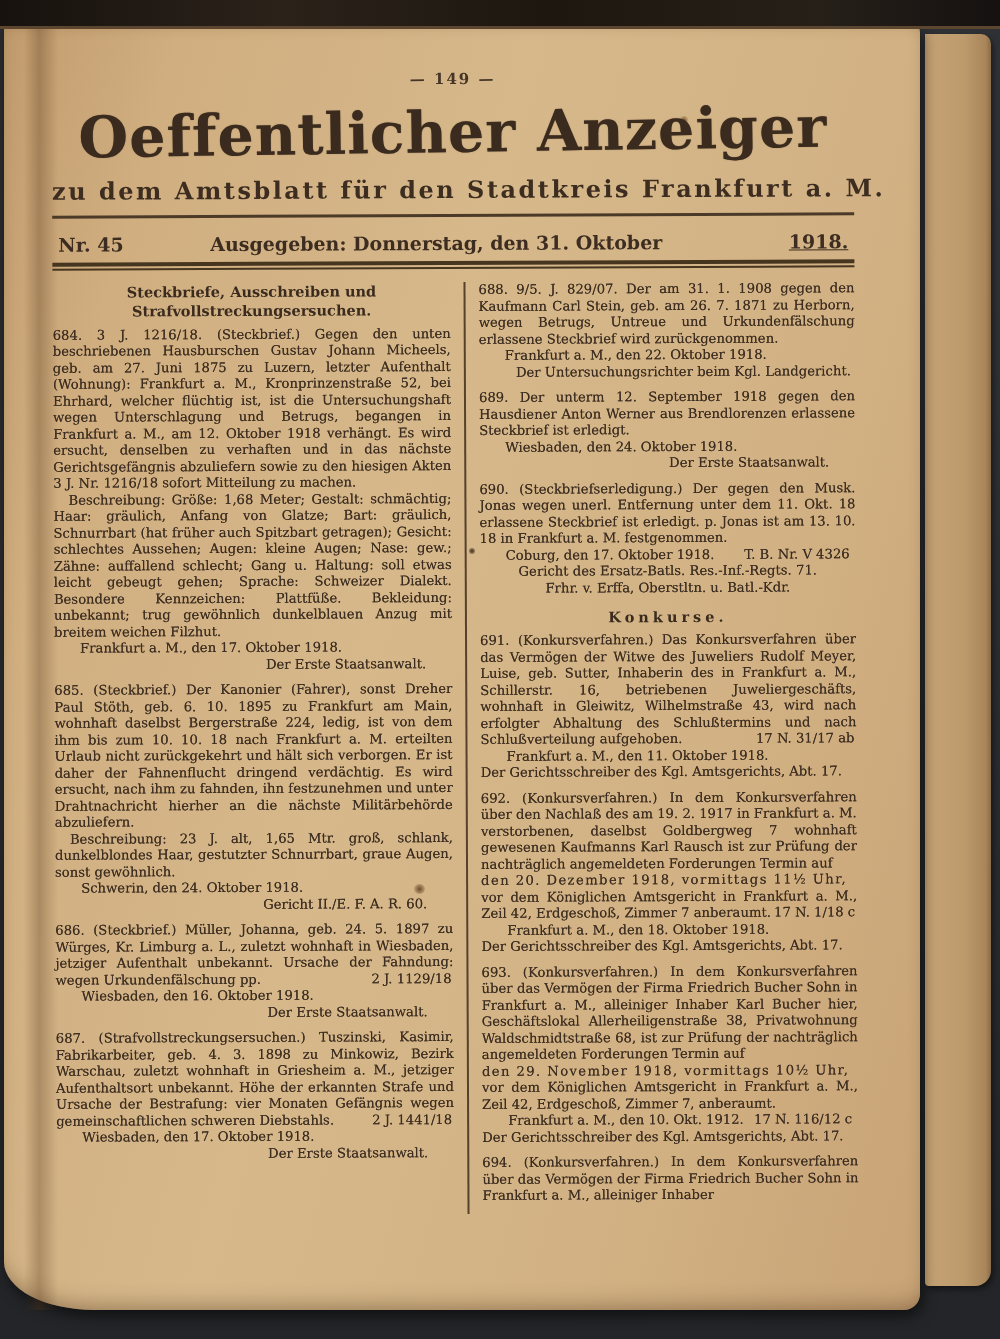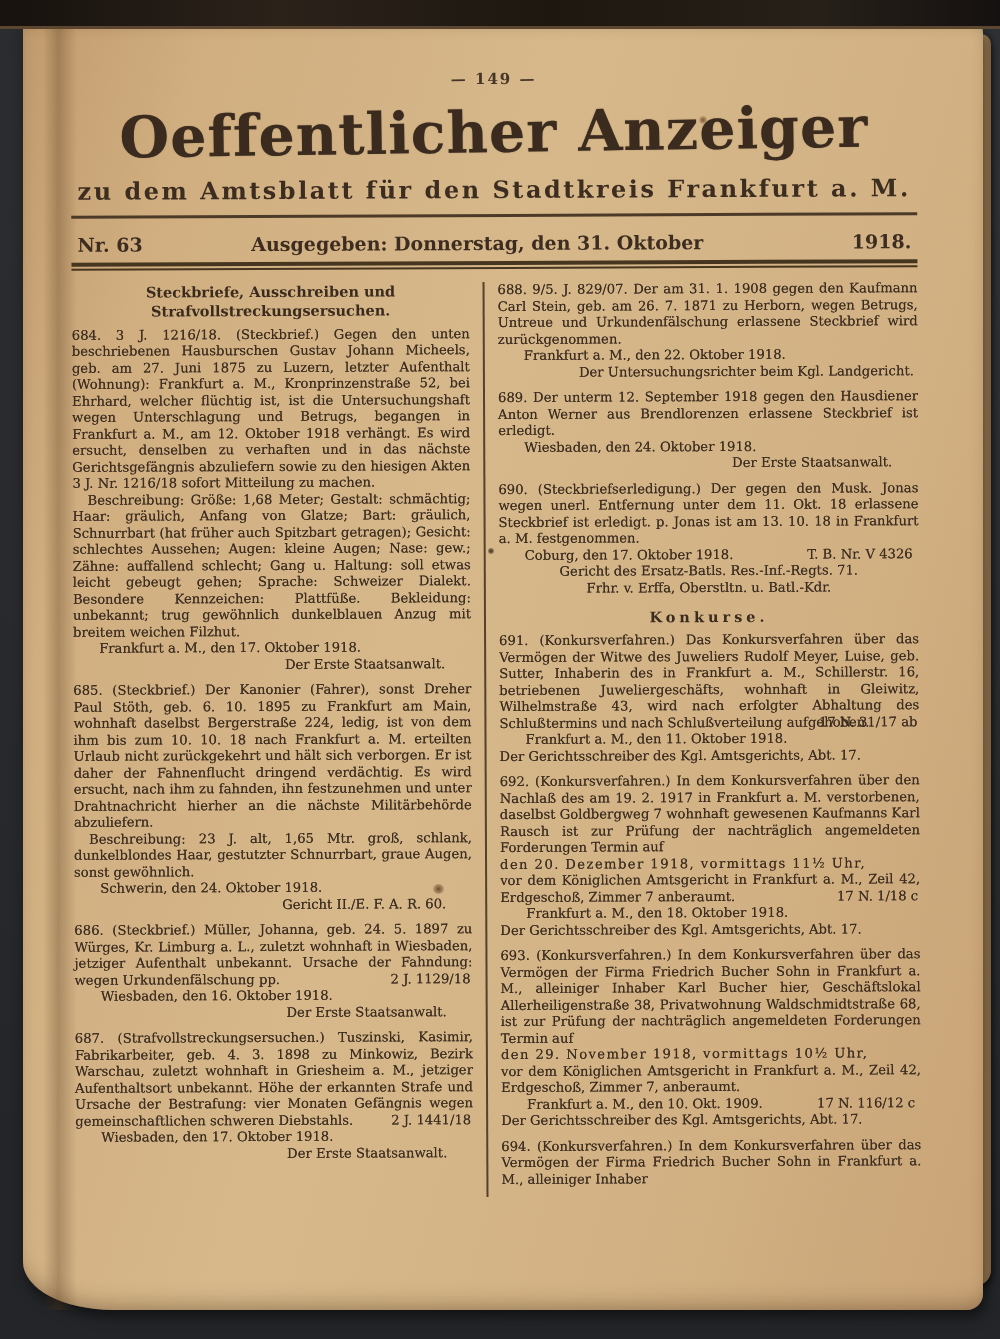--- a/index.html
+++ b/index.html
@@ -17,26 +17,27 @@
   }
   
   .under-sheet{
     position:absolute;left:925px;top:34px;width:66px;height:1252px;
     background:linear-gradient(90deg,#c6a375 0%,#bd9a6c 60%,#a8855a 92%,#8a6c48 100%);
     border-radius:0 10px 16px 4px;z-index:1;
     box-shadow:2px 3px 6px rgba(0,0,0,.5);
   }
   
   .page{
-    position:absolute;left:23px;top:24px;width:960px;height:1286px;z-index:2;
+    position:absolute;left:4px;top:24px;width:888px;height:1286px;z-index:2;
     background:linear-gradient(105deg,#c19b6d 0%,#d0ae80 14%,#d6b88b 42%,#d2b284 72%,#c8a376 100%);
     border-radius:3px 8px 16px 90px / 3px 8px 16px 48px;
     box-shadow:inset 0 -14px 22px -12px rgba(60,35,15,.45),
                inset 0 10px 16px -12px rgba(60,35,15,.35),
                3px 6px 14px rgba(0,0,0,.55);
+    padding-left:28px;
   }
   
   .crease{
     position:absolute;left:20px;top:0;bottom:0;width:34px;
     background:linear-gradient(90deg,rgba(0,0,0,0) 0%,rgba(88,58,30,.32) 45%,rgba(0,0,0,0) 100%);
     pointer-events:none;
   }
   .stain{position:absolute;border-radius:50%;pointer-events:none;}
   .stain-1{left:410px;top:860px;width:11px;height:10px;background:radial-gradient(circle,#6d4c2c 0%,rgba(109,76,44,.25) 70%,transparent 100%);}
   .stain-2{left:676px;top:92px;width:8px;height:8px;background:radial-gradient(circle,#7a5533 0%,rgba(122,85,51,.2) 70%,transparent 100%);}
@@ -59,21 +60,21 @@
   .masthead-subtitle{
     text-align:center;font-size:24px;font-weight:bold;letter-spacing:2.5px;
     margin-top:10px;color:#3c2d20;white-space:nowrap;
   }
   .rule-1{border:none;border-top:3px solid #4c3a28;margin:10px 0 0;}
   .issue-row{
     display:flex;align-items:baseline;justify-content:space-between;
     font-size:19px;font-weight:bold;padding:9px 6px 7px;color:#3c2d20;
   }
   .issue-row .mid{flex:1;text-align:center;margin-left:-40px;}
-  .issue-row .year{padding-top:6px;}
+  .issue-row .year{padding-top:6px;text-decoration:underline;}
   .rule-2{border:none;border-top:4px solid #46351f;border-bottom:2px solid #46351f;height:2px;margin:0;}
 
   .columns{display:flex;margin-top:13px;}
   .col-left{width:398px;}
   .col-right{flex:1;margin-left:13px;padding-left:13px;border-left:2px solid #55412c;}
 
   .section-heading{
     text-align:center;font-size:14.5px;font-weight:bold;margin:0 0 6px;
     line-height:1.3;color:#3a2b1e;
   }
@@ -103,21 +104,21 @@
   <div class="stain stain-2"></div>
   <div class="stain stain-3"></div>
 
   <div class="content">
 
     <div class="pageno">— 149 —</div>
     <div class="masthead-title">Oeffentlicher Anzeiger</div>
     <div class="masthead-subtitle">zu dem Amtsblatt für den Stadtkreis Frankfurt a. M.</div>
     <hr class="rule-1">
     <div class="issue-row">
-      <span>Nr. 63</span>
+      <span>Nr. 45</span>
       <span class="mid">Ausgegeben: Donnerstag, den 31. Oktober</span>
       <span class="year">1918.</span>
     </div>
     <hr class="rule-2">
 
     <div class="columns">
 
       <div class="col-left">
         <p class="section-heading">Steckbriefe, Ausschreiben und Strafvollstreckungs­ersuchen.</p>
 
@@ -190,21 +191,21 @@
           <p class="docket">17 N. 1/18 c</p>
           <p class="dateline">Frankfurt a. M., den 18. Oktober 1918.</p>
           <p>Der Gerichtsschreiber des Kgl. Amtsgerichts, Abt. 17.</p>
         </div>
 
         <div class="notice">
           <p>693.  (Konkursverfahren.)  In dem Konkursverfahren über das Vermögen der Firma Friedrich Bucher Sohn in Frankfurt a. M., alleiniger Inhaber Karl Bucher hier, Geschäftslokal Allerheiligenstraße 38, Privatwohnung Waldschmidtstraße 68, ist zur Prüfung der nachträglich angemeldeten Forderungen Termin auf</p>
           <p class="term">den 29. November 1918, vormittags 10½ Uhr,</p>
           <p>vor dem Königlichen Amtsgericht in Frankfurt a. M., Zeil 42, Erdgeschoß, Zimmer 7, anberaumt.</p>
           <p class="dateline-row">
-            <span>Frankfurt a. M., den 10. Okt. 1909.</span>
+            <span>Frankfurt a. M., den 10. Okt. 1912.</span>
             <span>17 N. 116/12 c</span>
           </p>
           <p>Der Gerichtsschreiber des Kgl. Amtsgerichts, Abt. 17.</p>
         </div>
 
         <div class="notice">
           <p>694.  (Konkursverfahren.)  In dem Konkursverfahren über das Vermögen der Firma Friedrich Bucher Sohn in Frankfurt a. M., alleiniger Inhaber</p>
         </div>
 
       </div>

